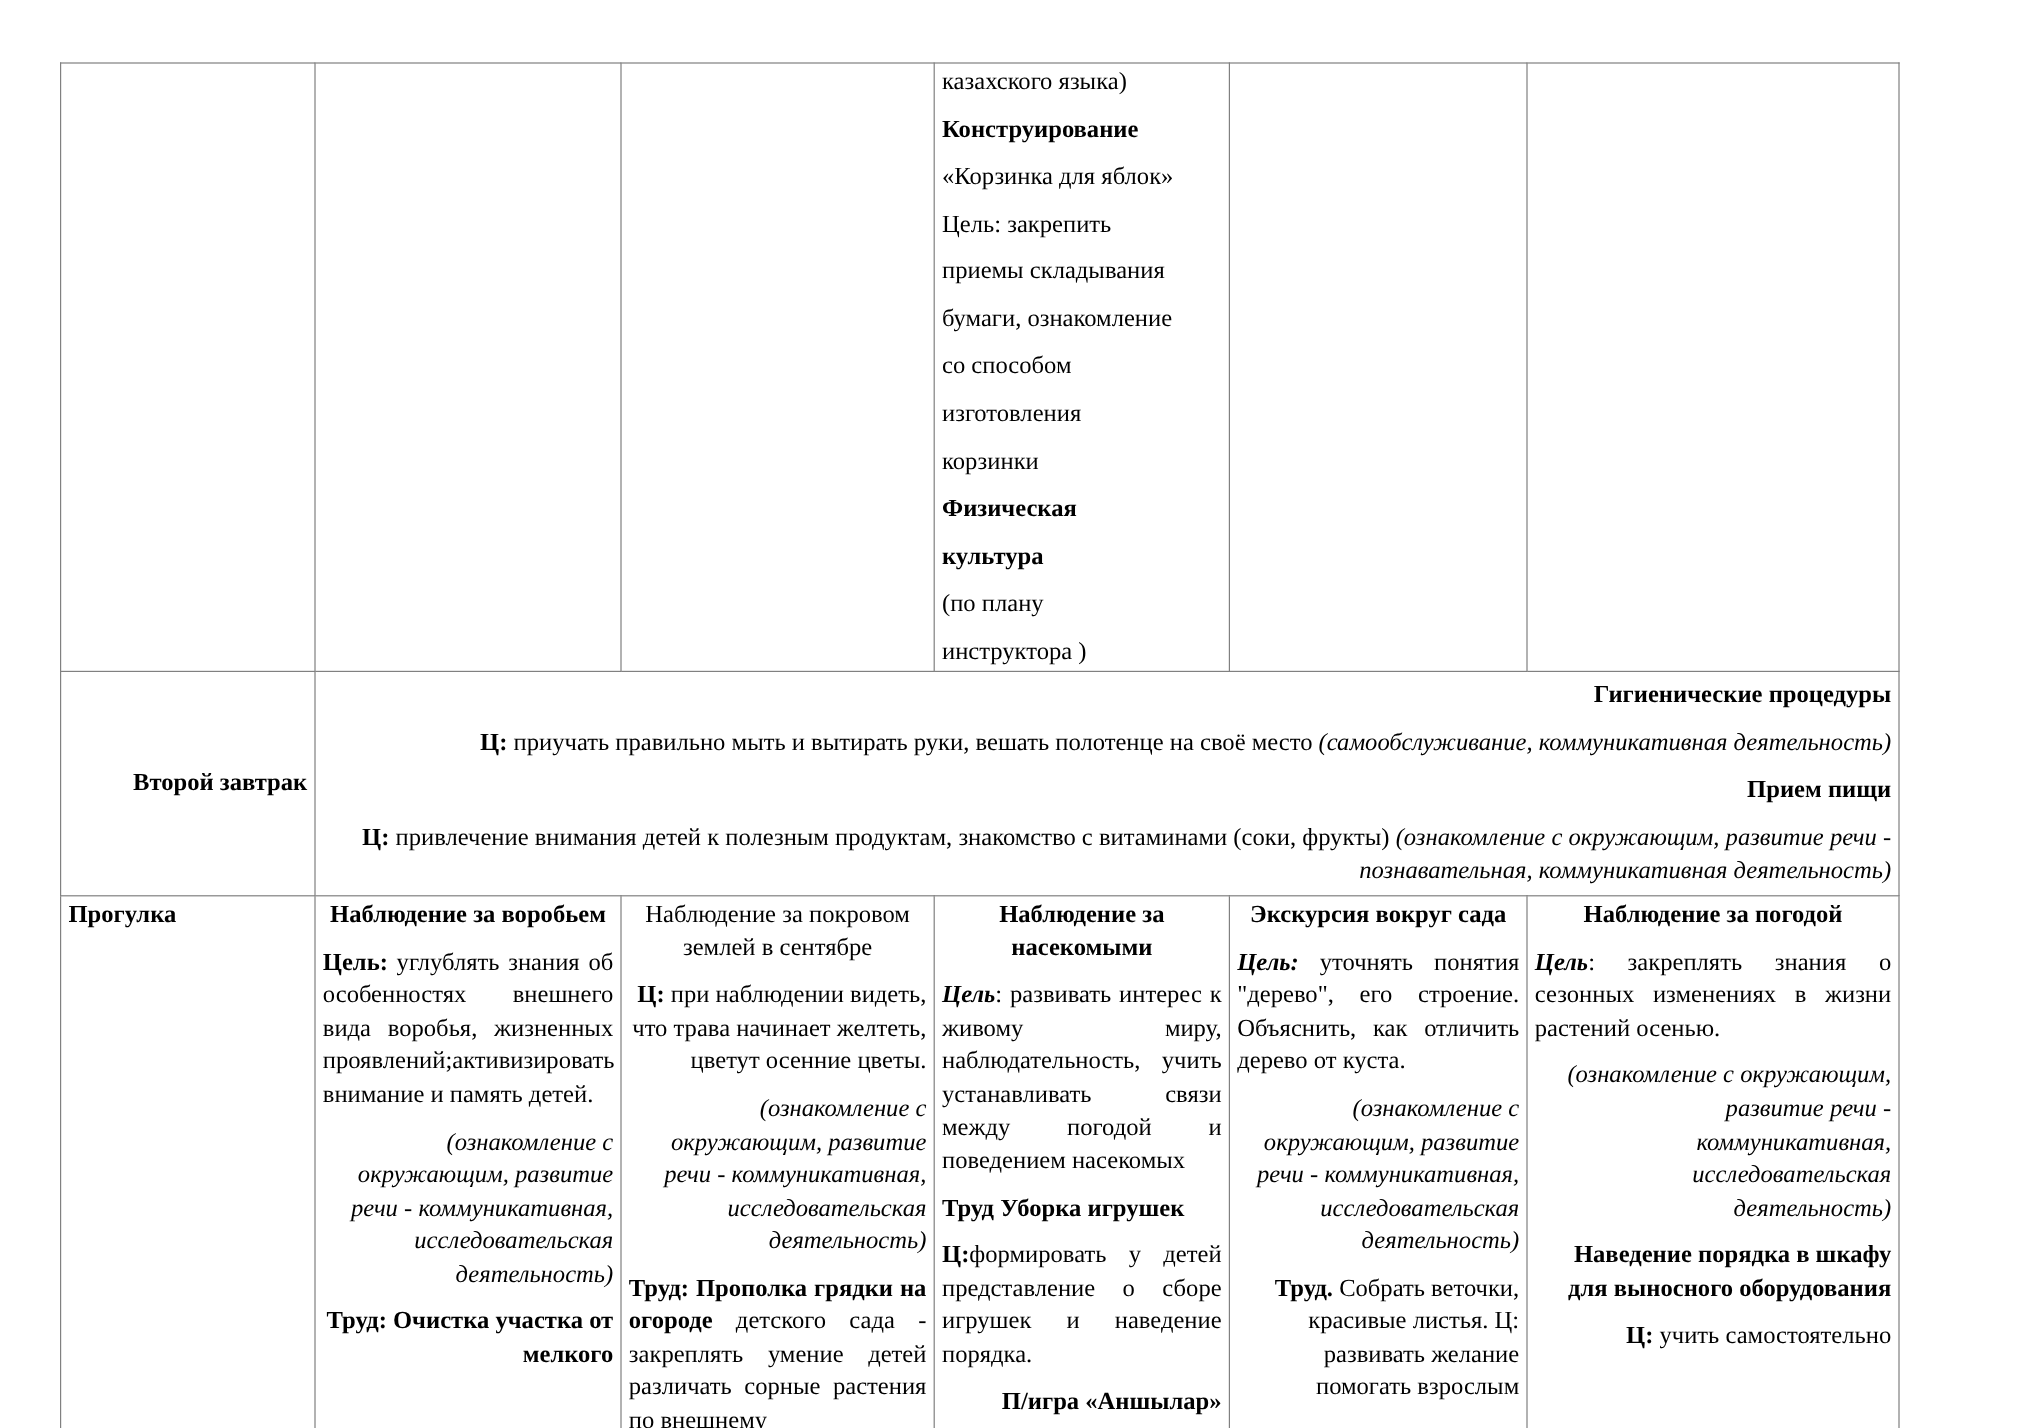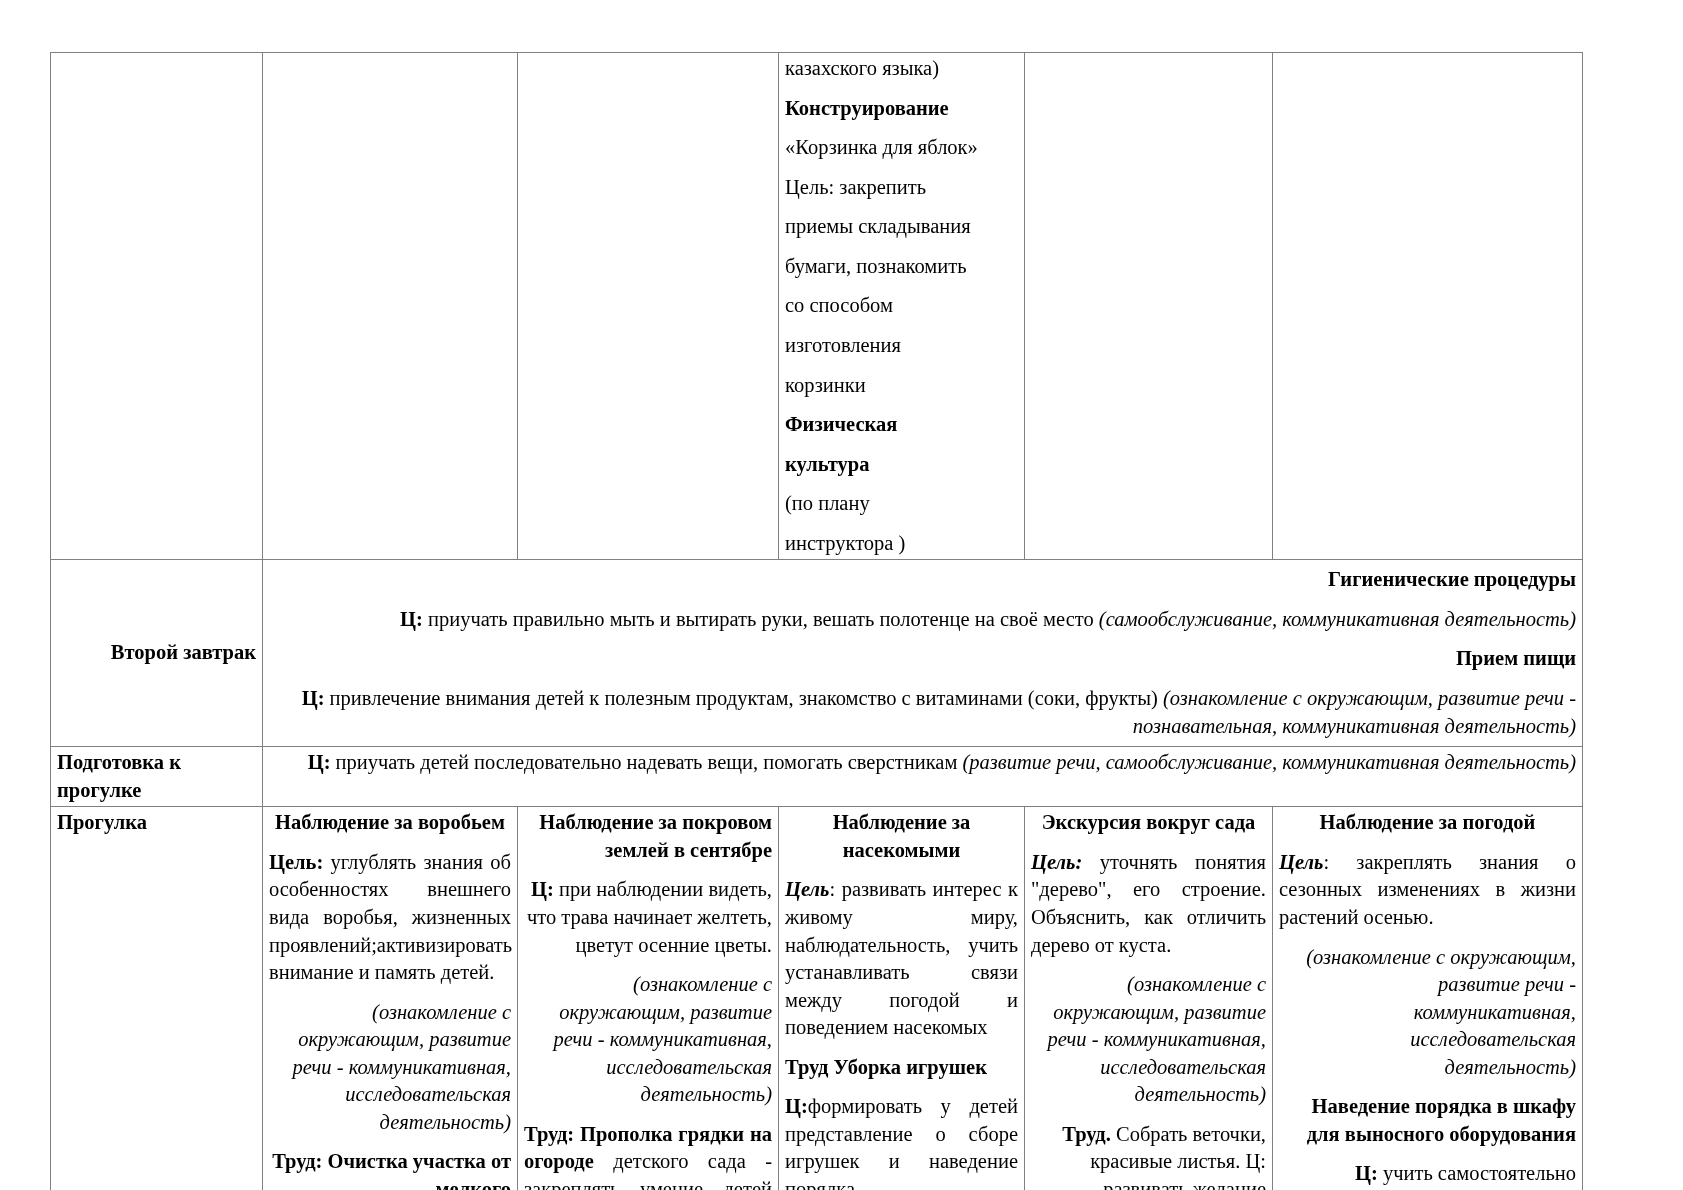--- a/index.html
+++ b/index.html
@@ -68,22 +68,22 @@
   .left { text-align: right; }
 
   p.l { margin: 0; padding: 0; }
   p.l + p.l { margin-top: 12px; }
 
   .cellhead-ctr {
     text-align: center;
     font-weight: bold;
   }
   .cellhead-left {
-    text-align: right;
-    font-weight: bold;
+    text-align: center;
+    font-weight: normal;
   }
 
   .tallcell { height: 332px; }
   .clipcell { overflow: hidden; }
 
   
   tr.walkrow td { height: 440px; }
 </style>
 </head>
 <body>
@@ -104,21 +104,21 @@
       <tr>
         <td class="tallcell"></td>
         <td class="tallcell"></td>
         <td class="tallcell"></td>
         <td class="tallcell">
           <p class="l">казахского языка)</p>
           <p class="l b">Конструирование</p>
           <p class="l">«Корзинка для яблок»</p>
           <p class="l"> Цель: закрепить</p>
           <p class="l">приемы складывания</p>
-          <p class="l">бумаги, познакомить</p>
+          <p class="l">бумаги, ознакомление</p>
           <p class="l">со способом</p>
           <p class="l">изготовления</p>
           <p class="l">корзинки</p>
           <p class="l b">Физическая</p>
           <p class="l b">культура</p>
           <p class="l"> (по плану</p>
           <p class="l">инструктора )</p>
         </td>
         <td class="tallcell"></td>
         <td class="tallcell"></td>
@@ -127,26 +127,20 @@
       <tr>
         <td class="rowlabel mid">Второй завтрак</td>
         <td colspan="5" style="padding-top:6px;padding-bottom:6px;">
           <p class="l ctr b">Гигиенические процедуры</p>
           <p class="l left"><span class="b">Ц:</span><span> приучать правильно мыть и вытирать руки, вешать полотенце на своё место </span><span class="i">(самообслуживание, коммуникативная деятельность)</span></p>
           <p class="l ctr b">Прием пищи</p>
           <p class="l left"><span class="b">Ц:</span><span> привлечение внимания детей к полезным продуктам, знакомство с витаминами (соки, фрукты) </span><span class="i">(ознакомление с окружающим, развитие речи - познавательная, коммуникативная деятельность)</span></p>
         </td>
       </tr>
 
-      <tr>
-        <td class="rowlabel top" style="vertical-align:top !important;">Подготовка к прогулке</td>
-        <td colspan="5">
-          <p class="l left"><span class="b">Ц:</span><span> приучать детей  последовательно надевать вещи, помогать сверстникам </span><span class="i">(развитие речи, самообслуживание, коммуникативная деятельность)</span></p>
-        </td>
-      </tr>
 
       <tr class="walkrow">
         <td class="rowlabel top" style="vertical-align:top !important;">Прогулка</td>
 
         <td class="clipcell">
           <p class="l cellhead-ctr">Наблюдение за воробьем</p>
           <p class="l just"><span class="b">Цель:</span><span> углублять знания об особенностях внешнего вида воробья, жизненных проявлений;активизировать внимание и память детей.</span></p>
           <p class="l left i"> (ознакомление с окружающим, развитие речи - коммуникативная, исследовательская деятельность)</p>
           <p class="l left b">Труд: Очистка участка от мелкого</p>
         </td>

